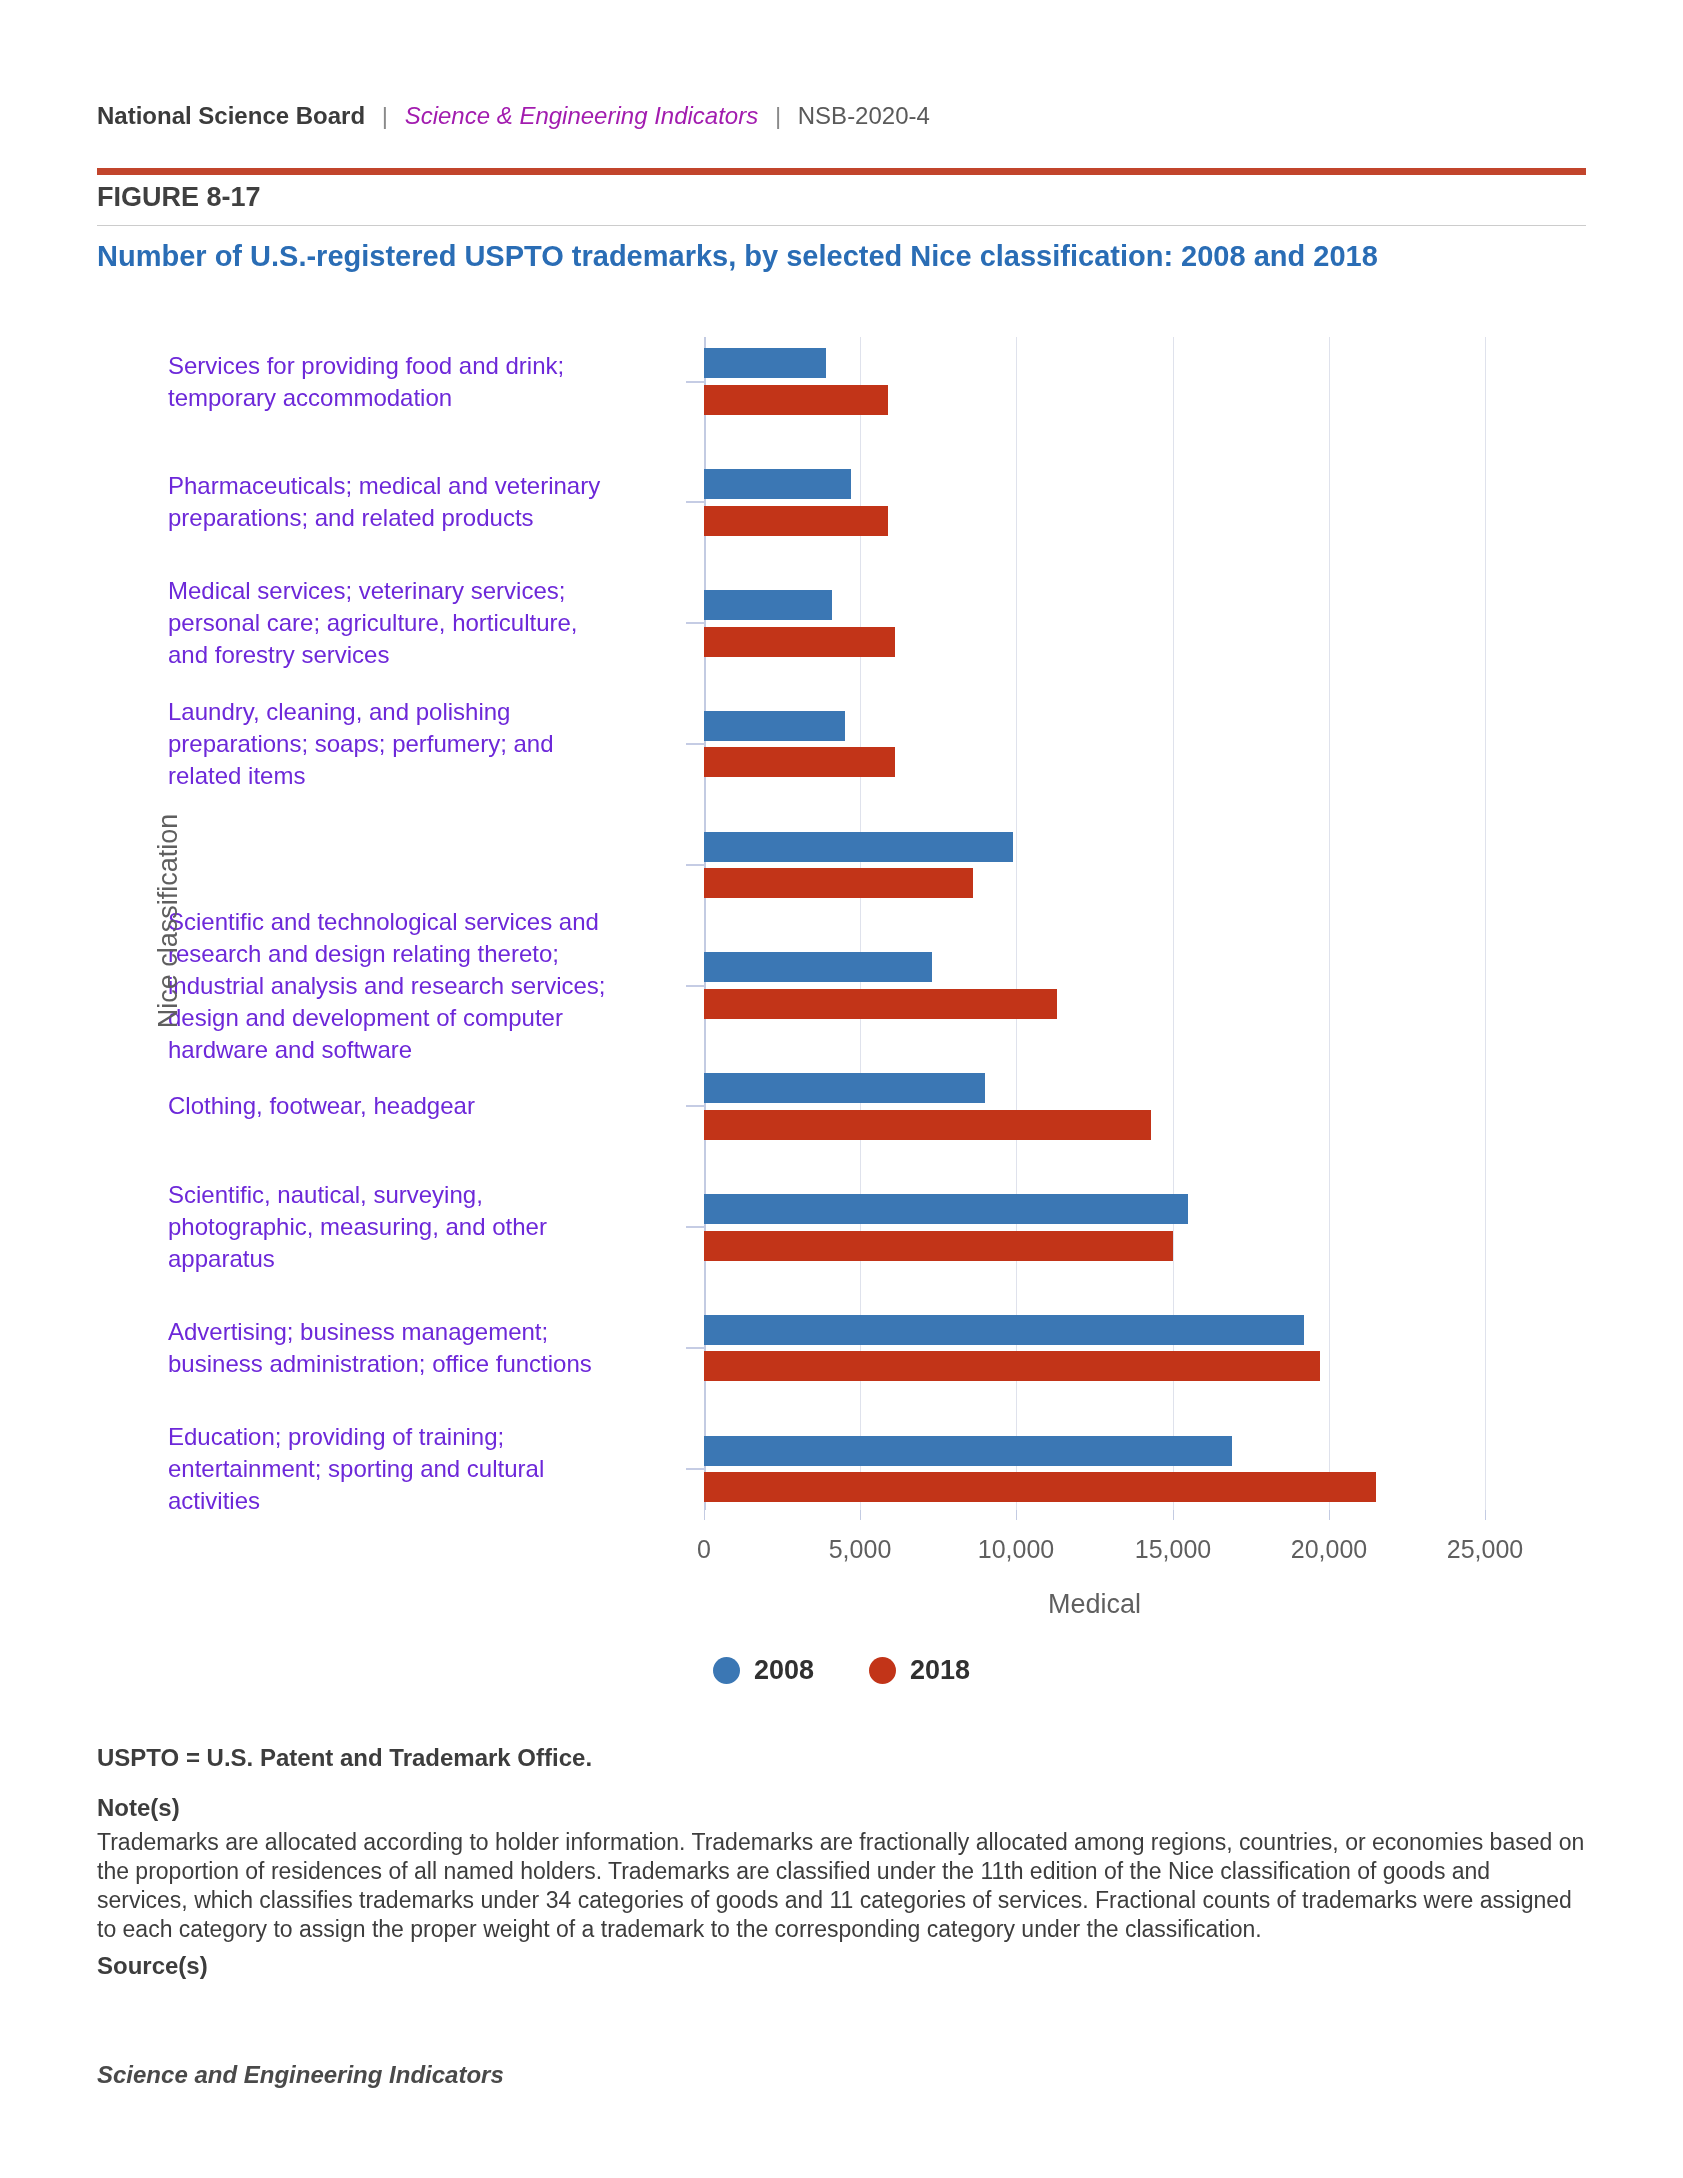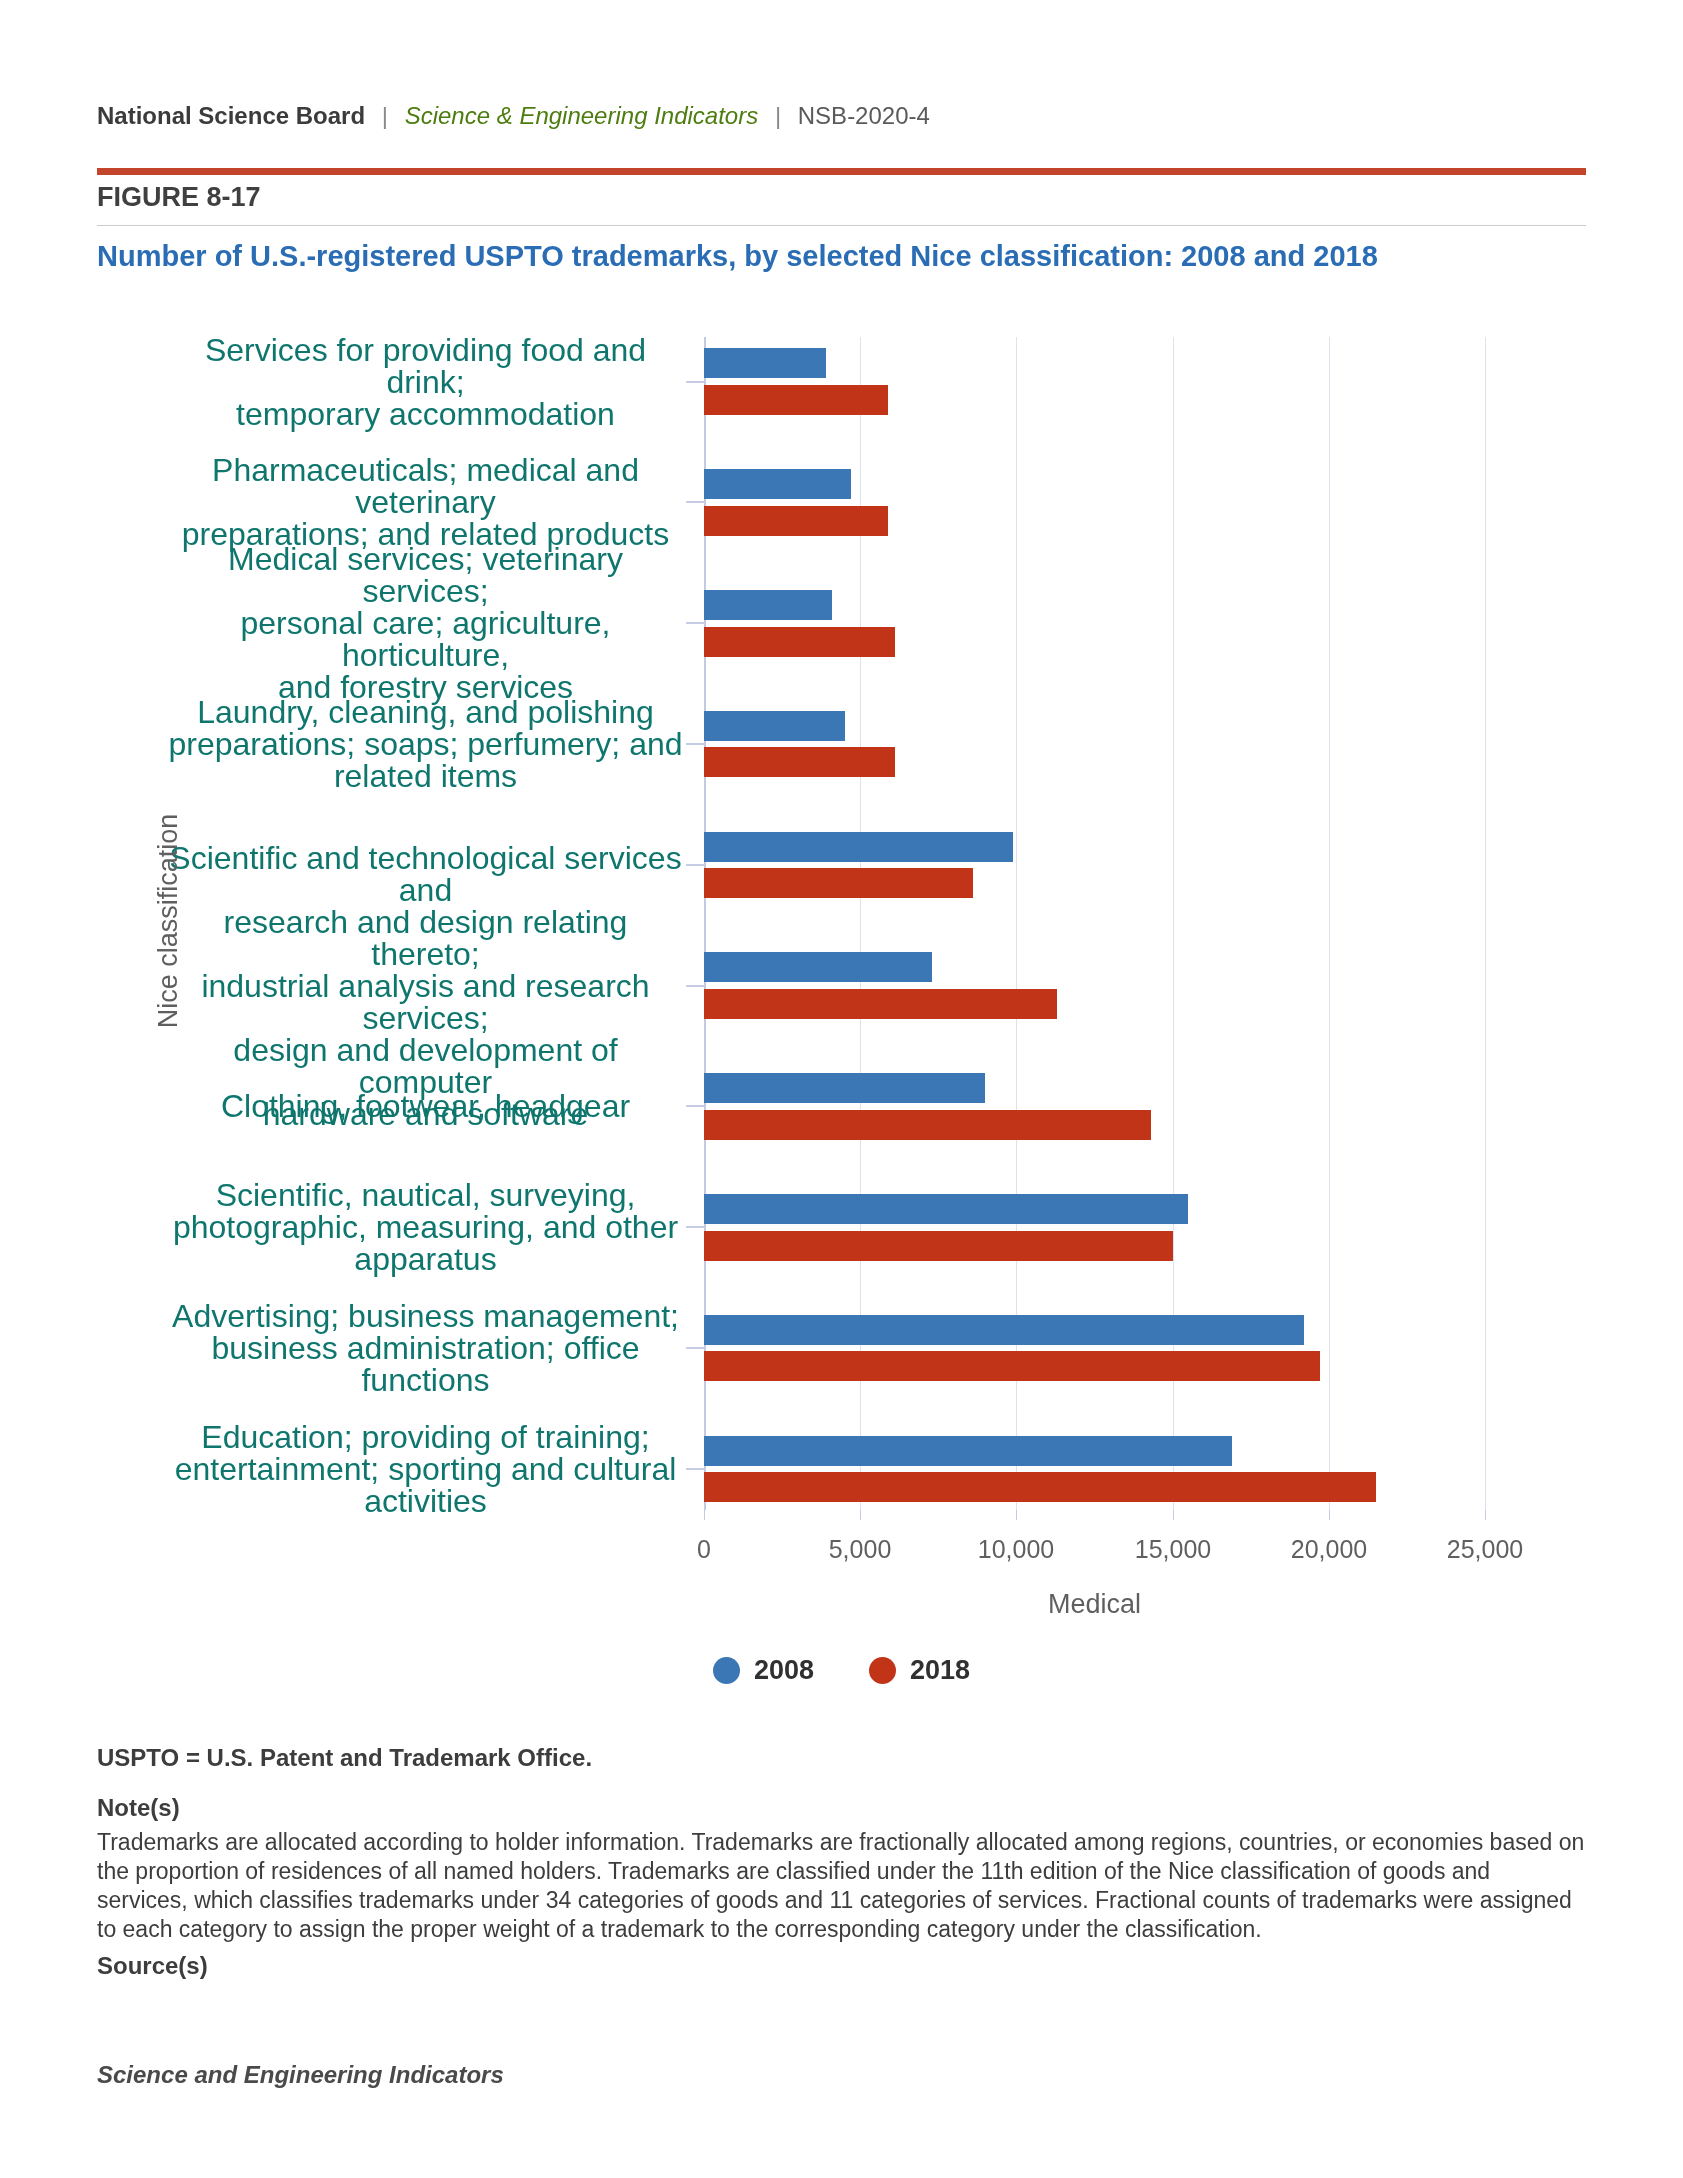--- a/index.html
+++ b/index.html
@@ -2,35 +2,35 @@
 <html><head>
 <meta charset="utf-8">
 <style>
   html,body{margin:0;padding:0;background:#ffffff;}
   #page{position:relative;width:1683px;height:2178px;background:#fff;
         font-family:"Liberation Sans","DejaVu Sans",sans-serif;overflow:hidden;}
   .abs{position:absolute;}
   
   #hdr{left:97px;top:102px;font-size:24px;color:#5a5a5a;}
   #hdr .org{font-weight:700;color:#3b3b3b;}
-  #hdr .pub{font-style:italic;color:#4d7c0f;}
+  #hdr .pub{font-style:italic;color:#a21caf;}
   #hdr .sep{color:#8a8a8a;padding:0 10px;}
   #accent-rule{left:97px;top:168px;width:1489px;height:7px;}
   #fig-label{left:97px;top:182px;font-size:27px;font-weight:700;color:#404040;}
   #thin-rule{left:97px;top:225px;width:1489px;height:1px;background:#cccccc;}
   #fig-title{left:97px;top:240px;width:1489px;font-size:29px;font-weight:700;}
   
   #chart{left:0;top:0;width:1683px;height:2178px;pointer-events:none;}
   .gridline{position:absolute;width:1px;background:#dfe2ec;}
   .axisline{position:absolute;width:2px;background:#c3cbe2;}
   .tickmark{position:absolute;width:1px;height:10px;background:#c3cbe2;}
   .cat-dash{position:absolute;height:2px;width:18px;background:#c5cce4;}
   .bar{position:absolute;height:30px;}
-  .cat-label{position:absolute;width:515px;text-align:center;font-size:32px;line-height:32px;
-             color:#0f766e;white-space:pre-line;transform:translateY(-50%);}
+  .cat-label{position:absolute;width:515px;text-align:left;font-size:24px;line-height:32px;
+             color:#6d28d9;white-space:pre-line;transform:translateY(-50%);}
   .xtick-label{position:absolute;transform:translateX(-50%);font-size:25px;color:#5f5f5f;top:1535px;}
   #xaxis-title{left:704px;top:1589px;width:781px;text-align:center;font-size:27px;color:#5f5f5f;}
   #yaxis-title{left:168px;top:921px;font-size:27px;color:#5f5f5f;
                transform:translate(-50%,-50%) rotate(-90deg);white-space:nowrap;}
   
   #legend{left:0;top:1655px;width:1683px;display:flex;justify-content:center;gap:55px;}
   .legend-item{display:flex;align-items:center;gap:14px;}
   .legend-dot{width:27px;height:27px;border-radius:50%;}
   .legend-label{font-size:27px;font-weight:700;color:#303030;}
   

